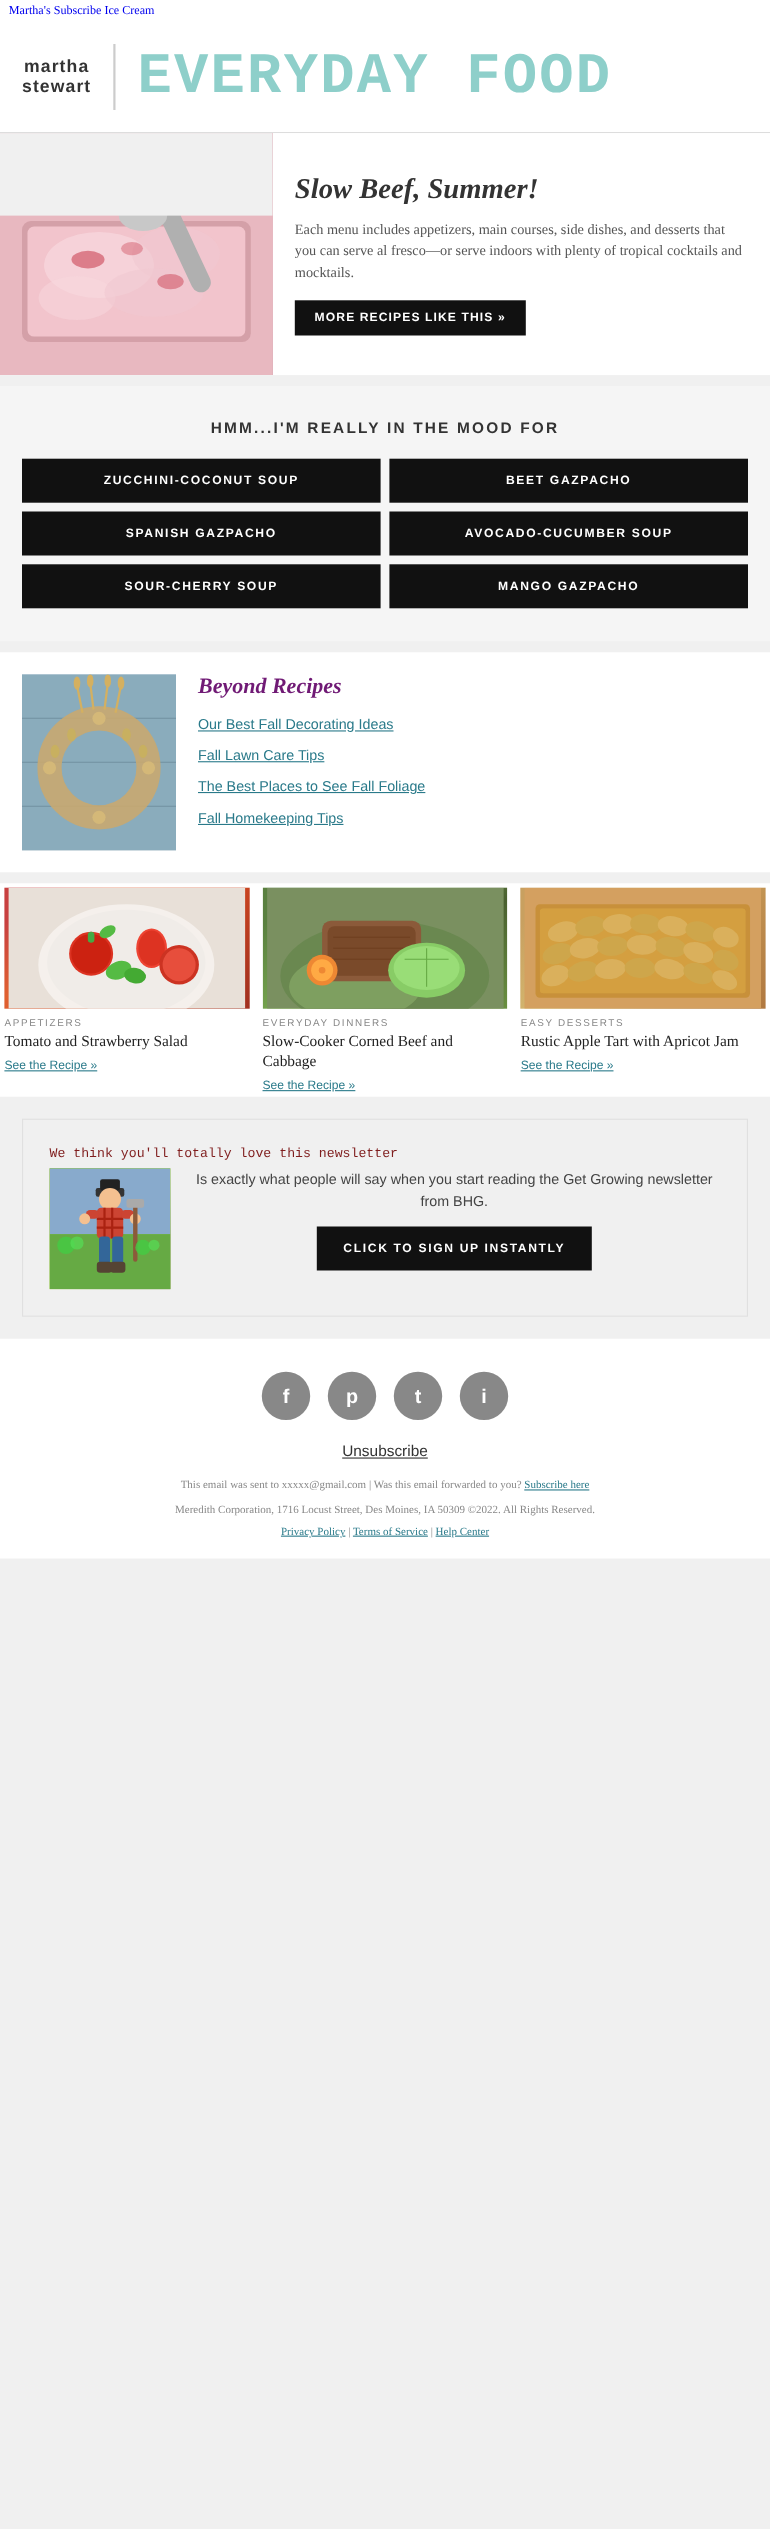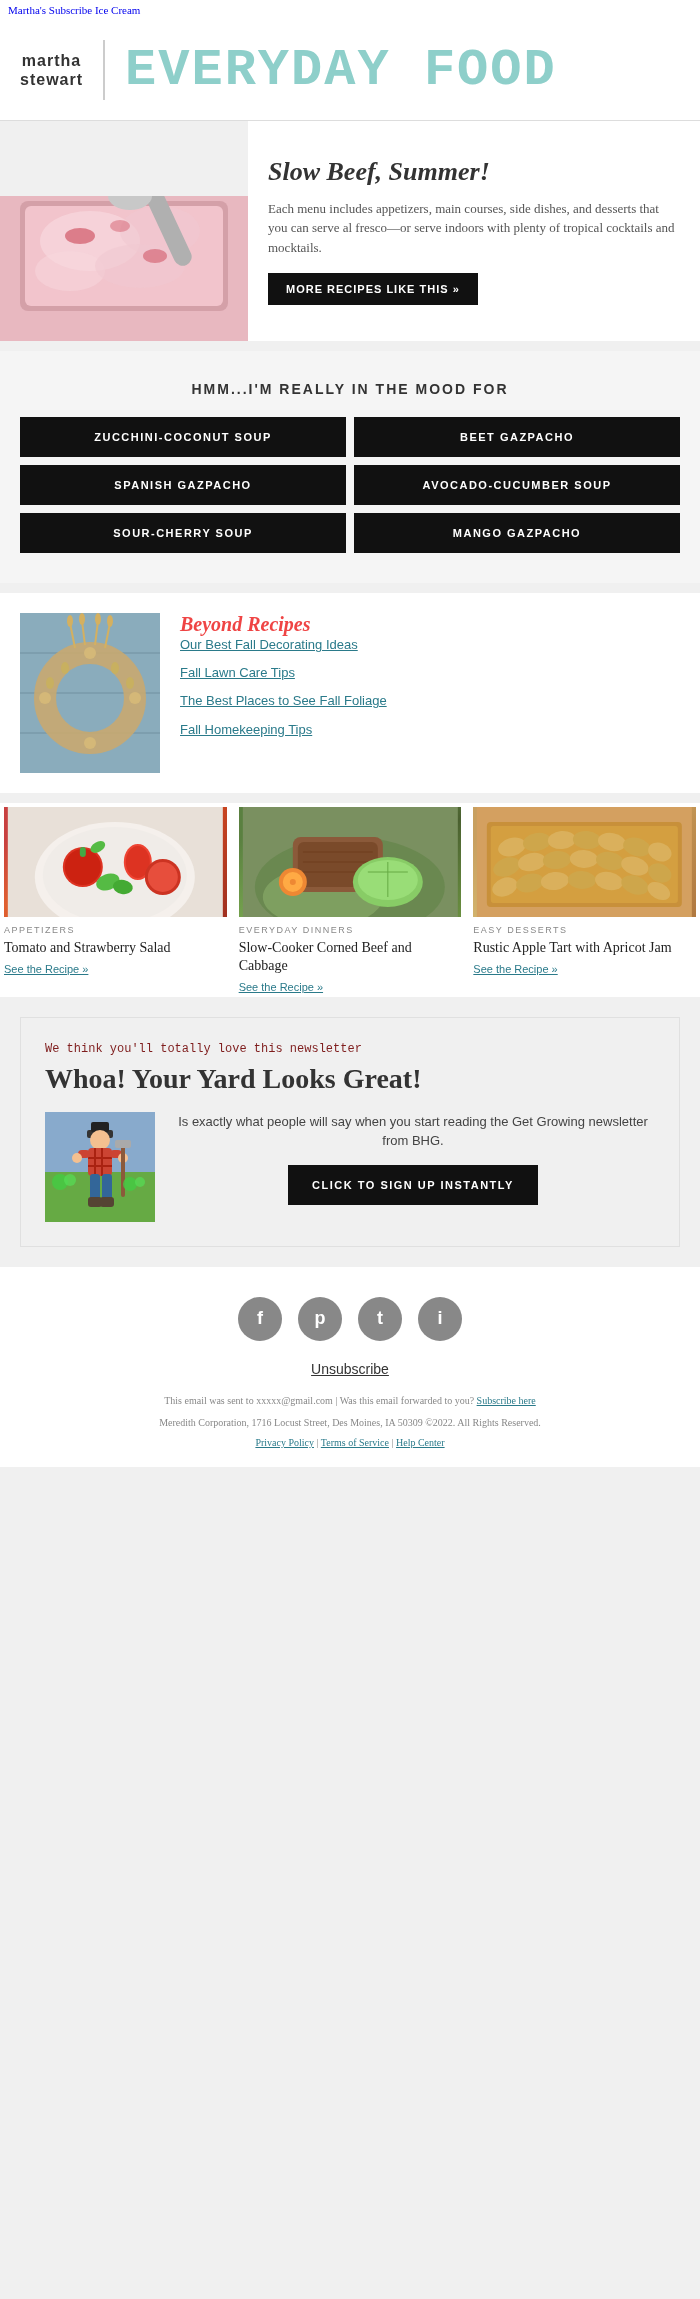--- a/index.html
+++ b/index.html
@@ -159,22 +159,23 @@
       flex-shrink: 0;
       background: linear-gradient(180deg, #b8ccd8 0%, #8aacb8 50%, #6a8fa0 100%);
       position: relative;
       overflow: hidden;
       display: flex;
       align-items: center;
       justify-content: center;
     }
     .beyond-content h3 {
       font-size: 20px;
-      color: #ef4444;
+      color: #701a75;
       font-family: Georgia, serif;
+      margin-bottom: 14px;
       font-style: italic;
     }
     .beyond-links a {
       display: block;
       color: #2a7a8a;
       font-size: 13px;
       text-decoration: underline;
       margin-bottom: 10px;
       line-height: 1.4;
       font-family: Arial, sans-serif;
@@ -548,21 +549,20 @@
       <div class="recipe-category">EASY DESSERTS</div>
       <div class="recipe-title">Rustic Apple Tart with Apricot Jam</div>
       <a href="#" class="recipe-link">See the Recipe »</a>
     </div>
   </div>
 </div>
 
 <div style="padding: 10px;">
   <div class="promo-section">
     <div class="promo-label">We think you'll totally love this newsletter</div>
-    <div class="promo-heading">Whoa! Your Yard Looks Great!</div>
     <div class="promo-inner">
       <div class="promo-image">
         <svg width="110" height="110" viewBox="0 0 110 110">
           <rect width="110" height="110" fill="#88c840"></rect>
 
           <rect width="110" height="60" fill="#88aacc"></rect>
 
           <rect y="60" width="110" height="50" fill="#66aa44"></rect>
 
           <rect x="42" y="18" width="26" height="8" rx="2" fill="#333"></rect>

